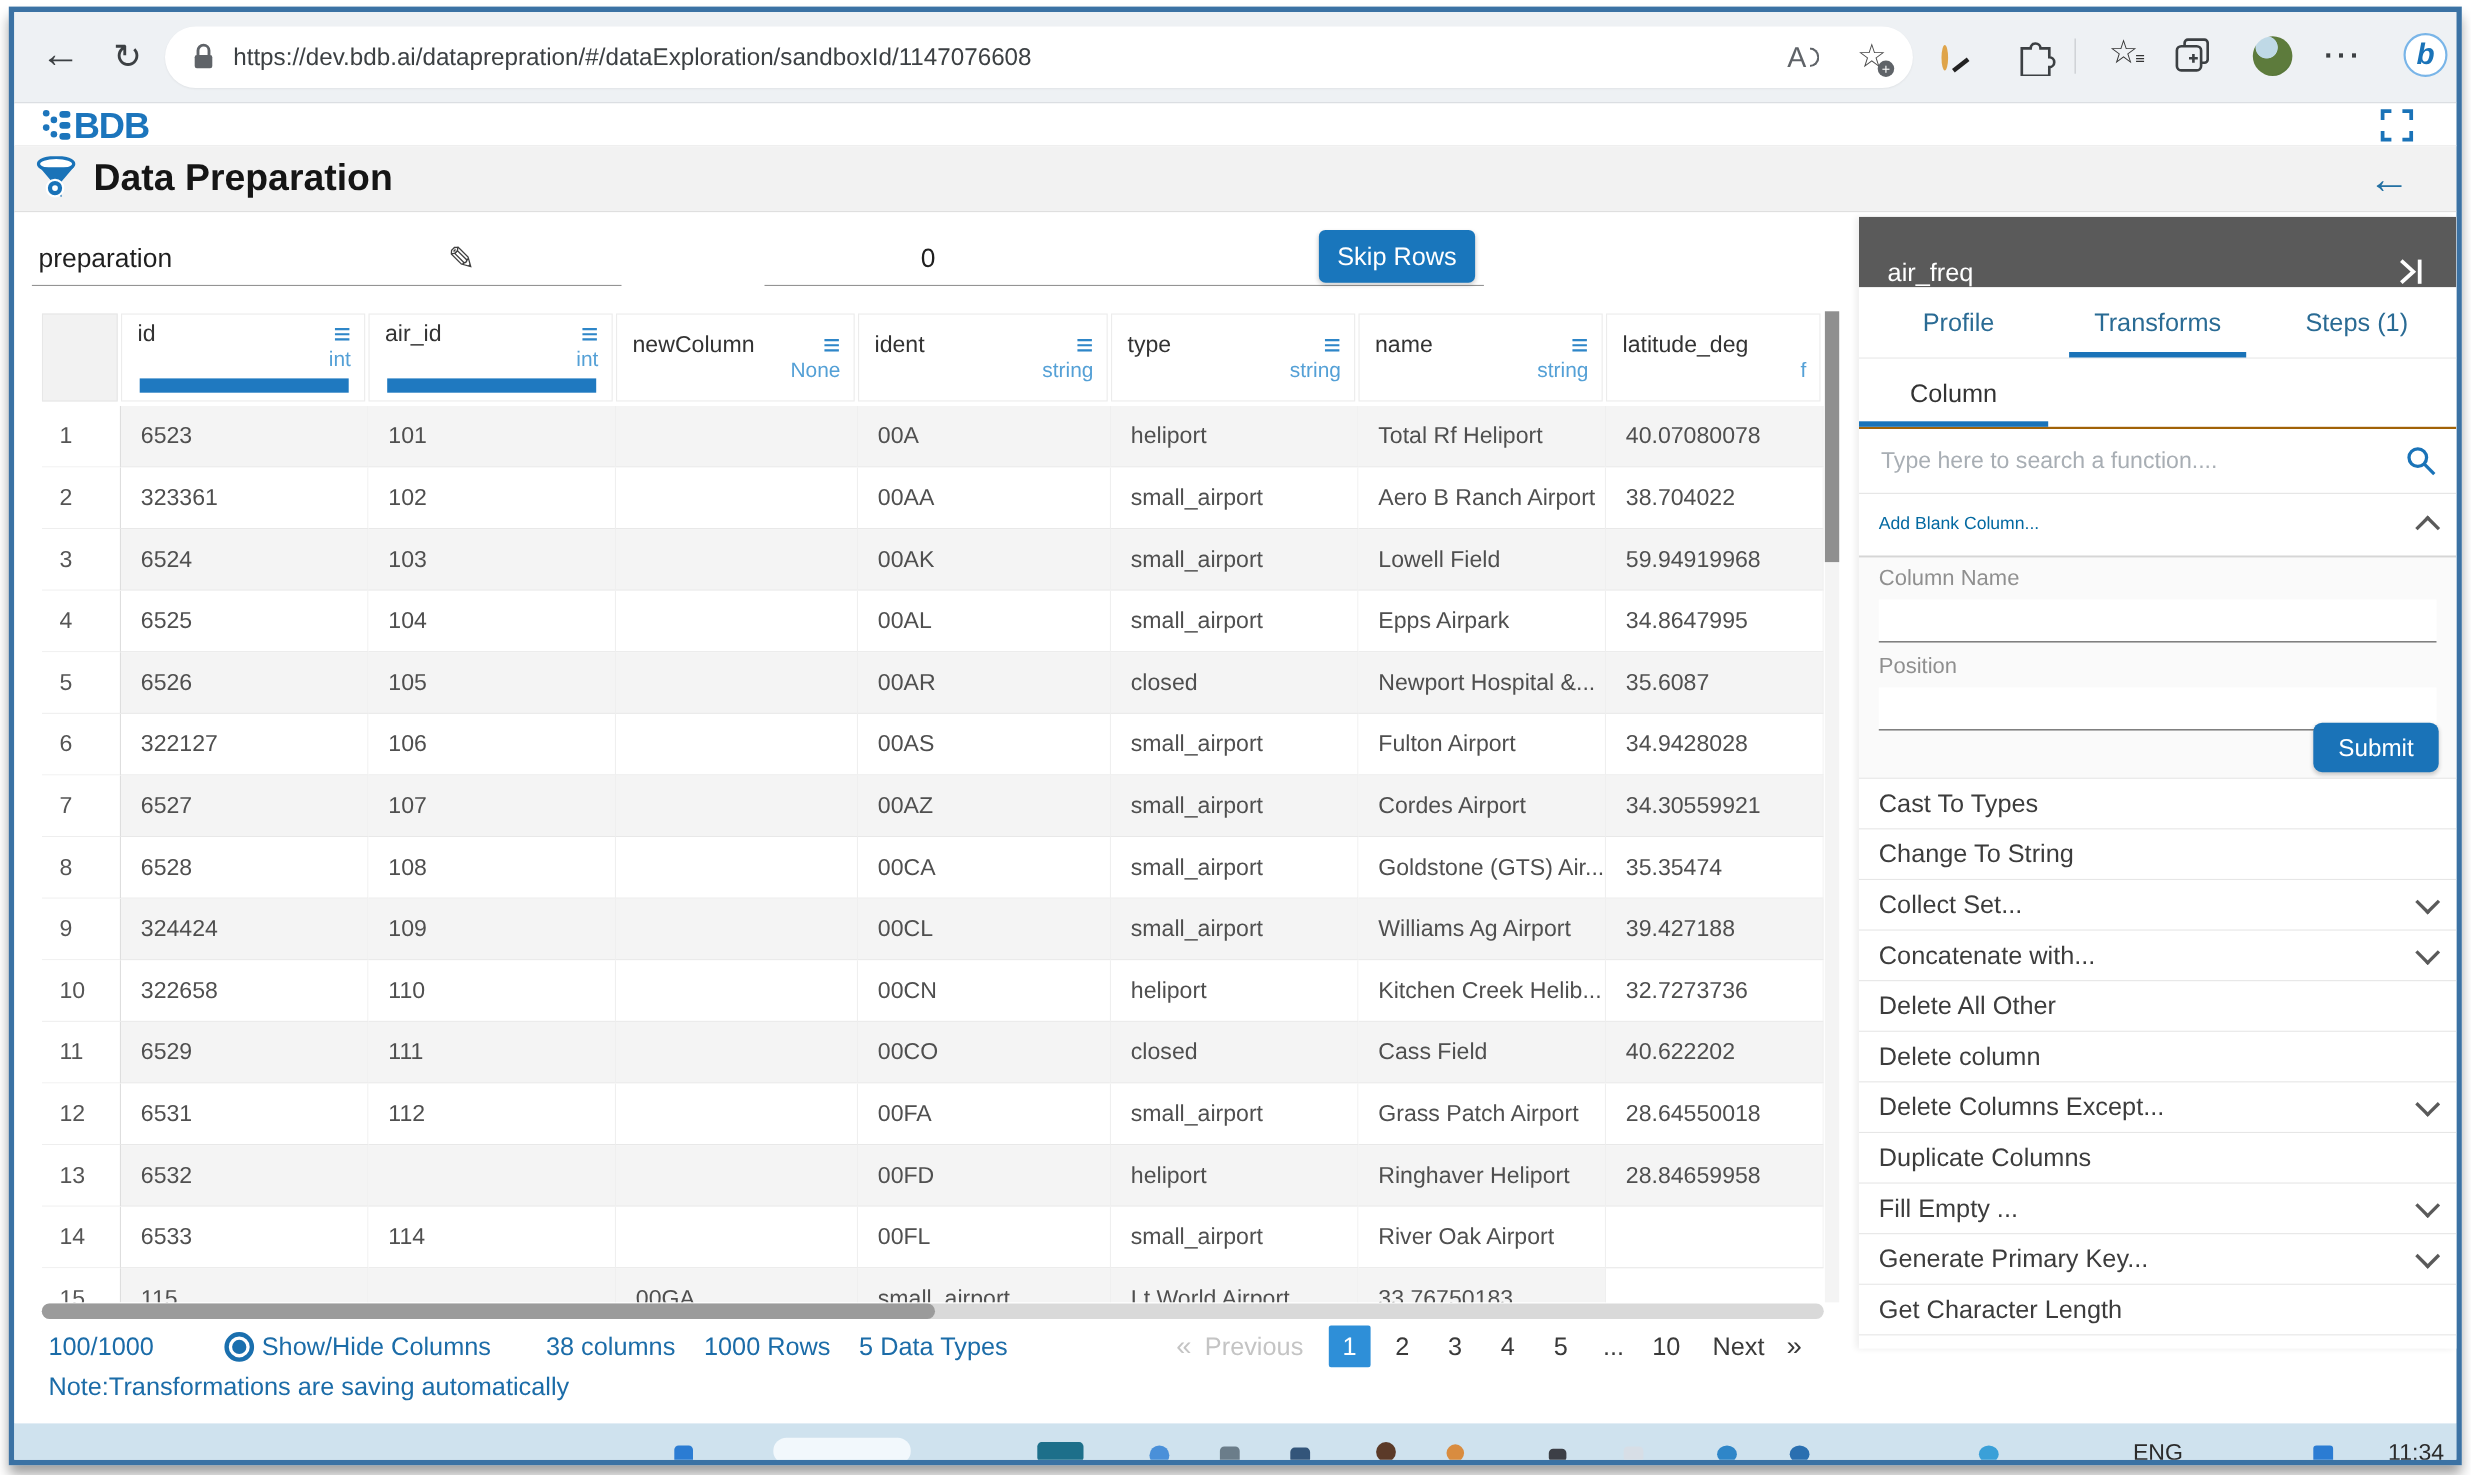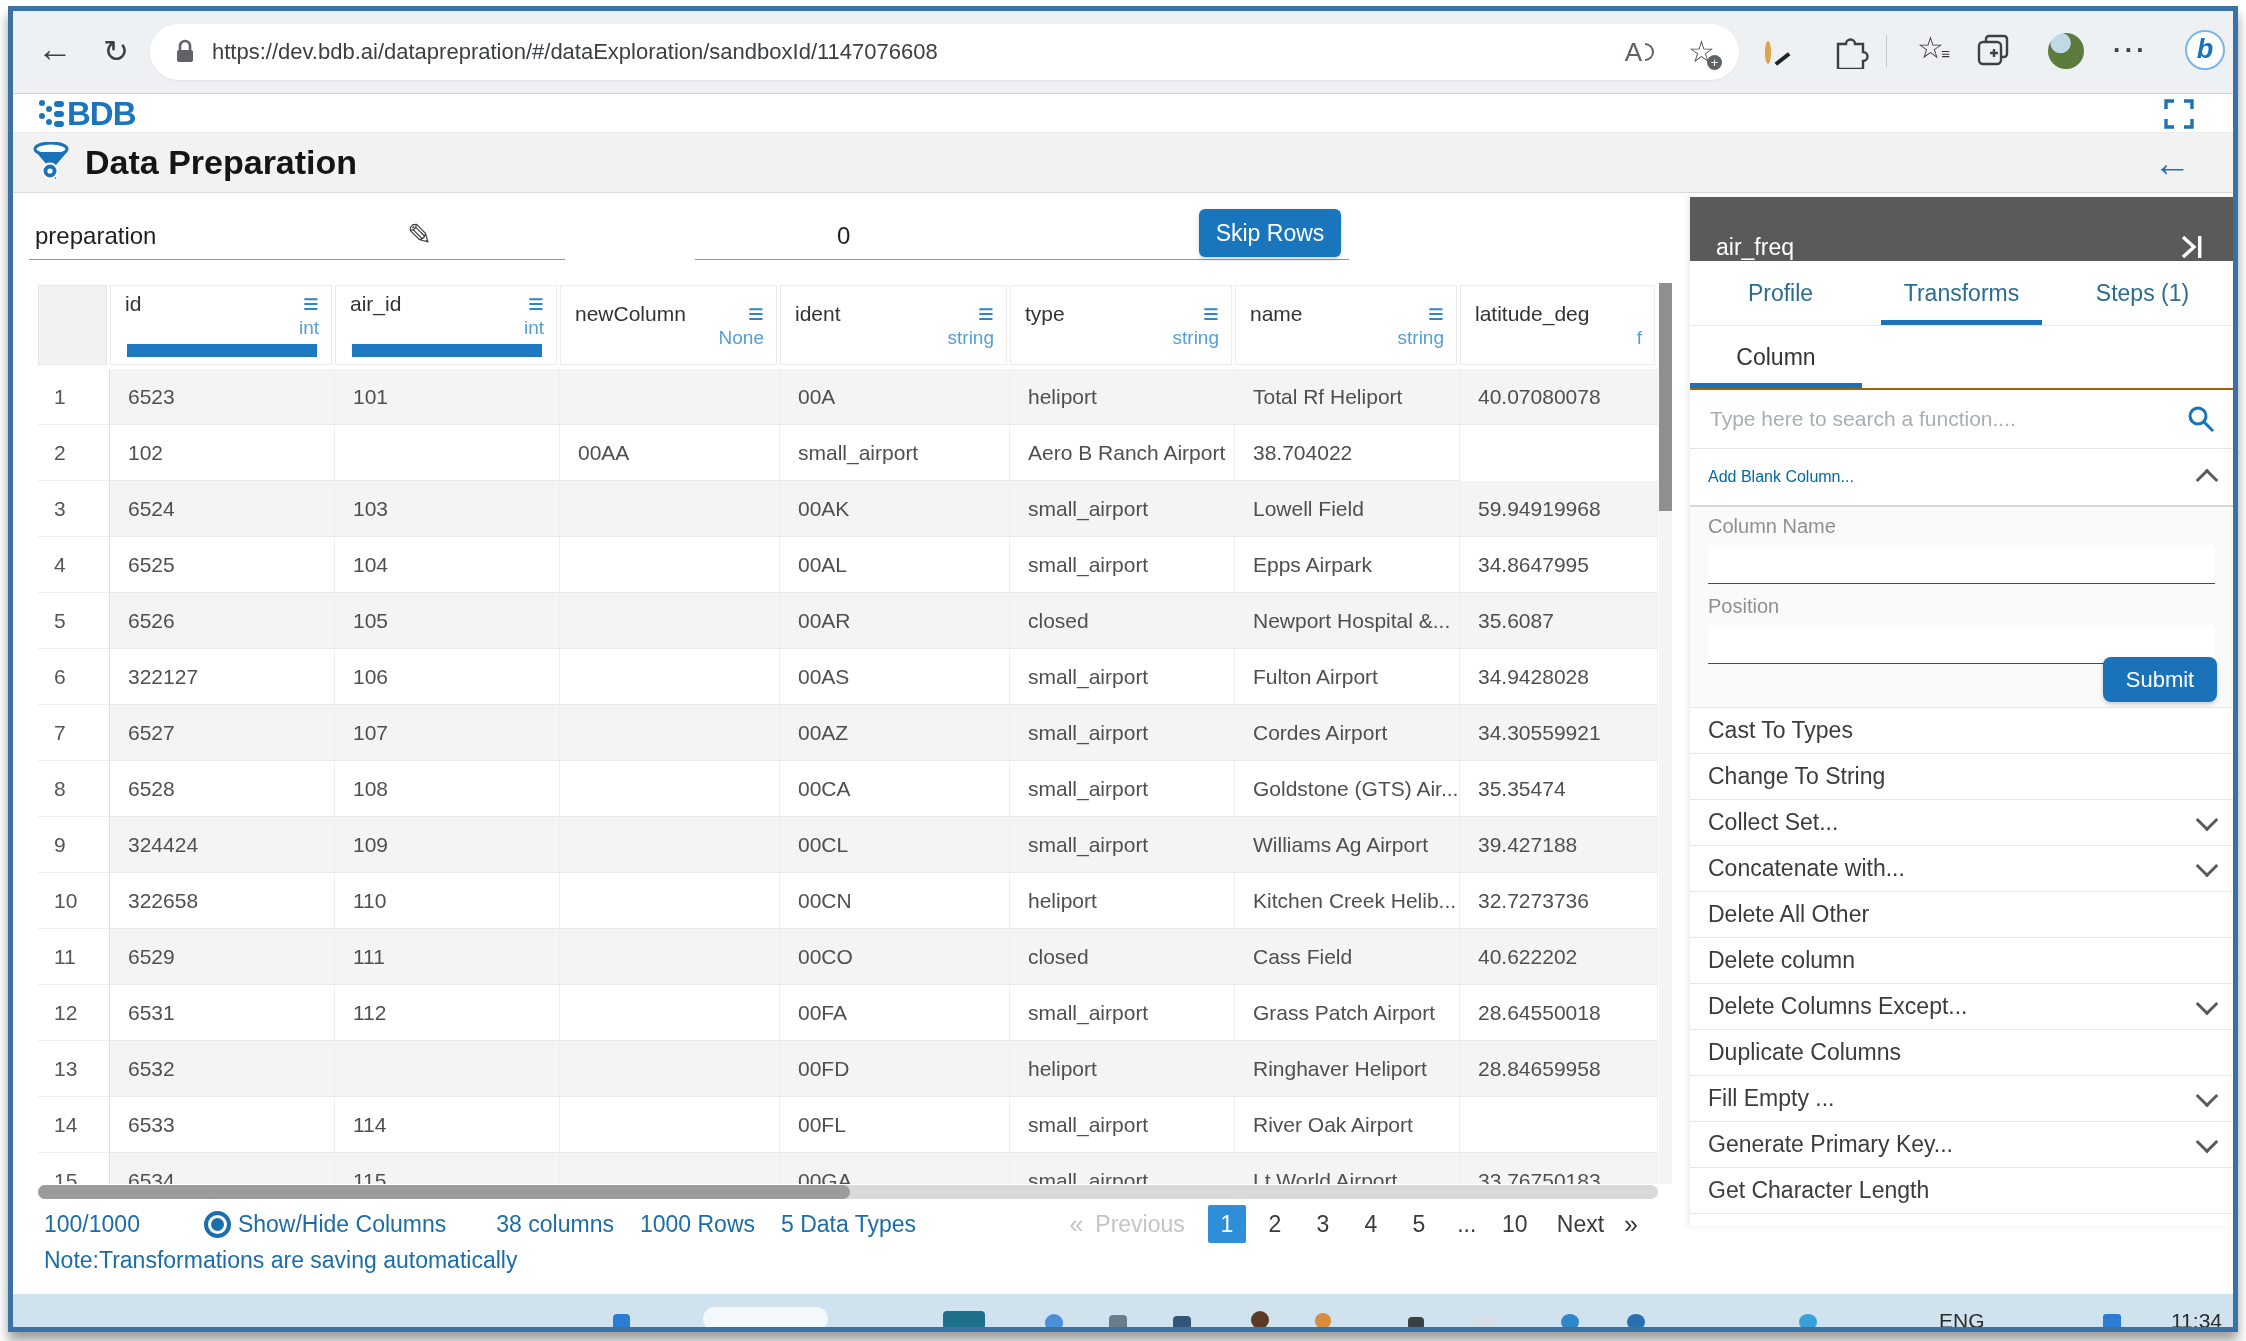--- a/index.html
+++ b/index.html
@@ -266,20 +266,21 @@
             <div class="gcell" data-interactable="false">6523</div>
             <div class="gcell" data-interactable="false">101</div>
             <div class="gcell" data-interactable="false"></div>
             <div class="gcell" data-interactable="false">00A</div>
             <div class="gcell" data-interactable="false">heliport</div>
             <div class="gcell" data-interactable="false">Total Rf Heliport</div>
             <div class="gcell" data-interactable="false">40.07080078</div>
           </div>
           <div class="grow" data-interactable="false">
             <div class="gcell gnum" data-interactable="false">2</div>
+            <div class="gcell" data-interactable="false">323361</div>
             <div class="gcell" data-interactable="false">102</div>
             <div class="gcell" data-interactable="false"></div>
             <div class="gcell" data-interactable="false">00AA</div>
             <div class="gcell" data-interactable="false">small_airport</div>
             <div class="gcell" data-interactable="false">Aero B Ranch Airport</div>
             <div class="gcell" data-interactable="false">38.704022</div>
           </div>
           <div class="grow alt" data-interactable="false">
             <div class="gcell gnum" data-interactable="false">3</div>
             <div class="gcell" data-interactable="false">6524</div>
@@ -395,21 +396,20 @@
             <div class="gcell" data-interactable="false">6533</div>
             <div class="gcell" data-interactable="false">114</div>
             <div class="gcell" data-interactable="false"></div>
             <div class="gcell" data-interactable="false">00FL</div>
             <div class="gcell" data-interactable="false">small_airport</div>
             <div class="gcell" data-interactable="false">River Oak Airport</div>
             <div class="gcell" data-interactable="false"></div>
           </div>
           <div class="grow alt" data-interactable="false">
             <div class="gcell gnum" data-interactable="false">15</div>
-            <div class="gcell" data-interactable="false">6534</div>
             <div class="gcell" data-interactable="false">115</div>
             <div class="gcell" data-interactable="false"></div>
             <div class="gcell" data-interactable="false">00GA</div>
             <div class="gcell" data-interactable="false">small_airport</div>
             <div class="gcell" data-interactable="false">Lt World Airport</div>
             <div class="gcell" data-interactable="false">33.76750183</div>
           </div>
         </div>
     </div>
     <div class="vscroll" data-interactable="true">

